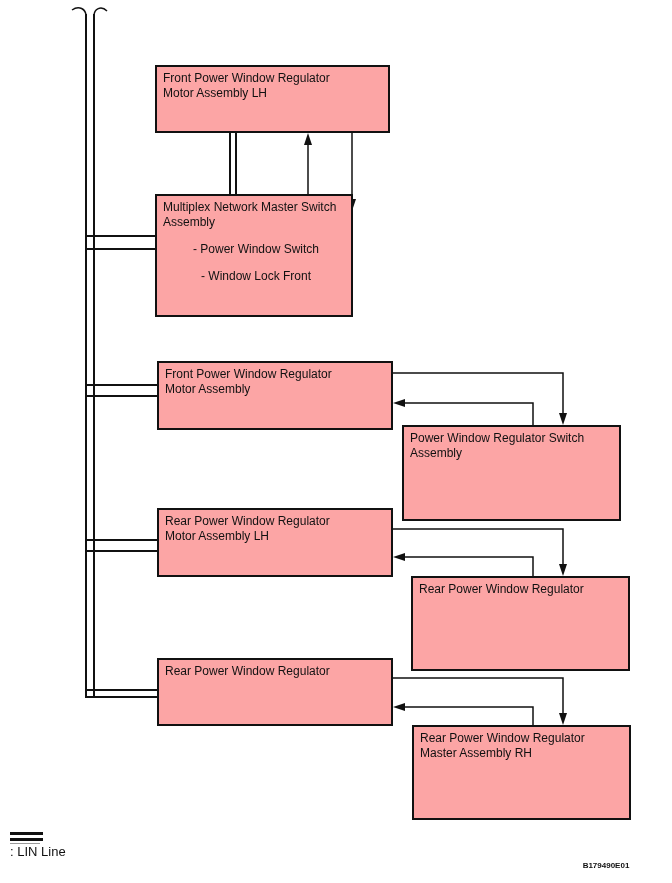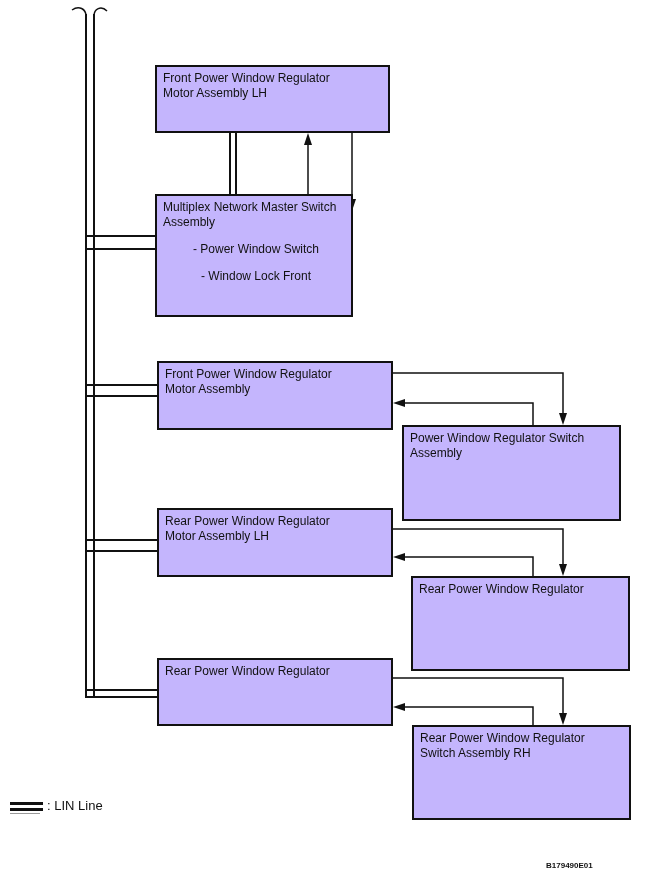--- a/index.html
+++ b/index.html
@@ -11,21 +11,21 @@
     width: 672px;
     height: 883px;
     background: #ffffff;
     overflow: hidden;
   }
 
   
   .node {
     position: absolute;
     border: 2px solid #111111;
-    background: #c4b5fd;
+    background: #fca5a5;
     padding: 4px 6px;
     font-size: 12px;
     line-height: 15px;
     color: #111111;
   }
   .node .line { display: block; }
   .node .item { display: block; margin-top: 12px; padding-left: 4px; text-align: center; }
   .node .item:first-of-type { margin-top: 23px; }
 
   
@@ -45,38 +45,39 @@
     position: absolute;
     left: 0; top: 0;
     width: 672px; height: 883px;
     pointer-events: none;
   }
 
   
   .legend {
     position: absolute;
     left: 10px;
-    top: 798px;
+    top: 832px;
     display: flex;
-    align-items: flex-end;
+    align-items: flex-start;
     color: #111111;
+    flex-direction: column;
   }
   .legend-symbol { width: 33px; margin-right: 4px; }
   .legend-symbol .bar  { height: 3px; background: #111111; }
   .legend-symbol .gapw { height: 3px; background: #ffffff; }
   .legend-symbol .thin { height: 1px; background: #9a9a9a; margin-top: 2px; width: 30px; }
   .legend-text { font-size: 13px; line-height: 16px; }
 
   
   .figure-code {
     position: absolute;
     right: 6px;
     top: 861px;
     width: 120px;
-    text-align: left;
+    text-align: center;
     font-size: 8px;
     font-weight: bold;
     letter-spacing: 0px;
     color: #111111;
   }
 </style>
 </head>
 <body>
 
 <div class="canvas">
@@ -154,21 +155,21 @@
   <div class="node" style="left:411px; top:576px; width:219px; height:95px;">
     <span class="line">Rear Power Window Regulator</span>
   </div>
 
   <div class="node" style="left:157px; top:658px; width:236px; height:68px;">
     <span class="line">Rear Power Window Regulator</span>
   </div>
 
   <div class="node" style="left:412px; top:725px; width:219px; height:95px;">
     <span class="line">Rear Power Window Regulator</span>
-    <span class="line">Switch Assembly RH</span>
+    <span class="line">Master Assembly RH</span>
   </div>
 
   <div class="legend">
     <div class="legend-symbol">
       <div class="bar"></div>
       <div class="gapw"></div>
       <div class="bar"></div>
       <div class="thin"></div>
     </div>
     <span class="legend-text">: LIN Line</span>

